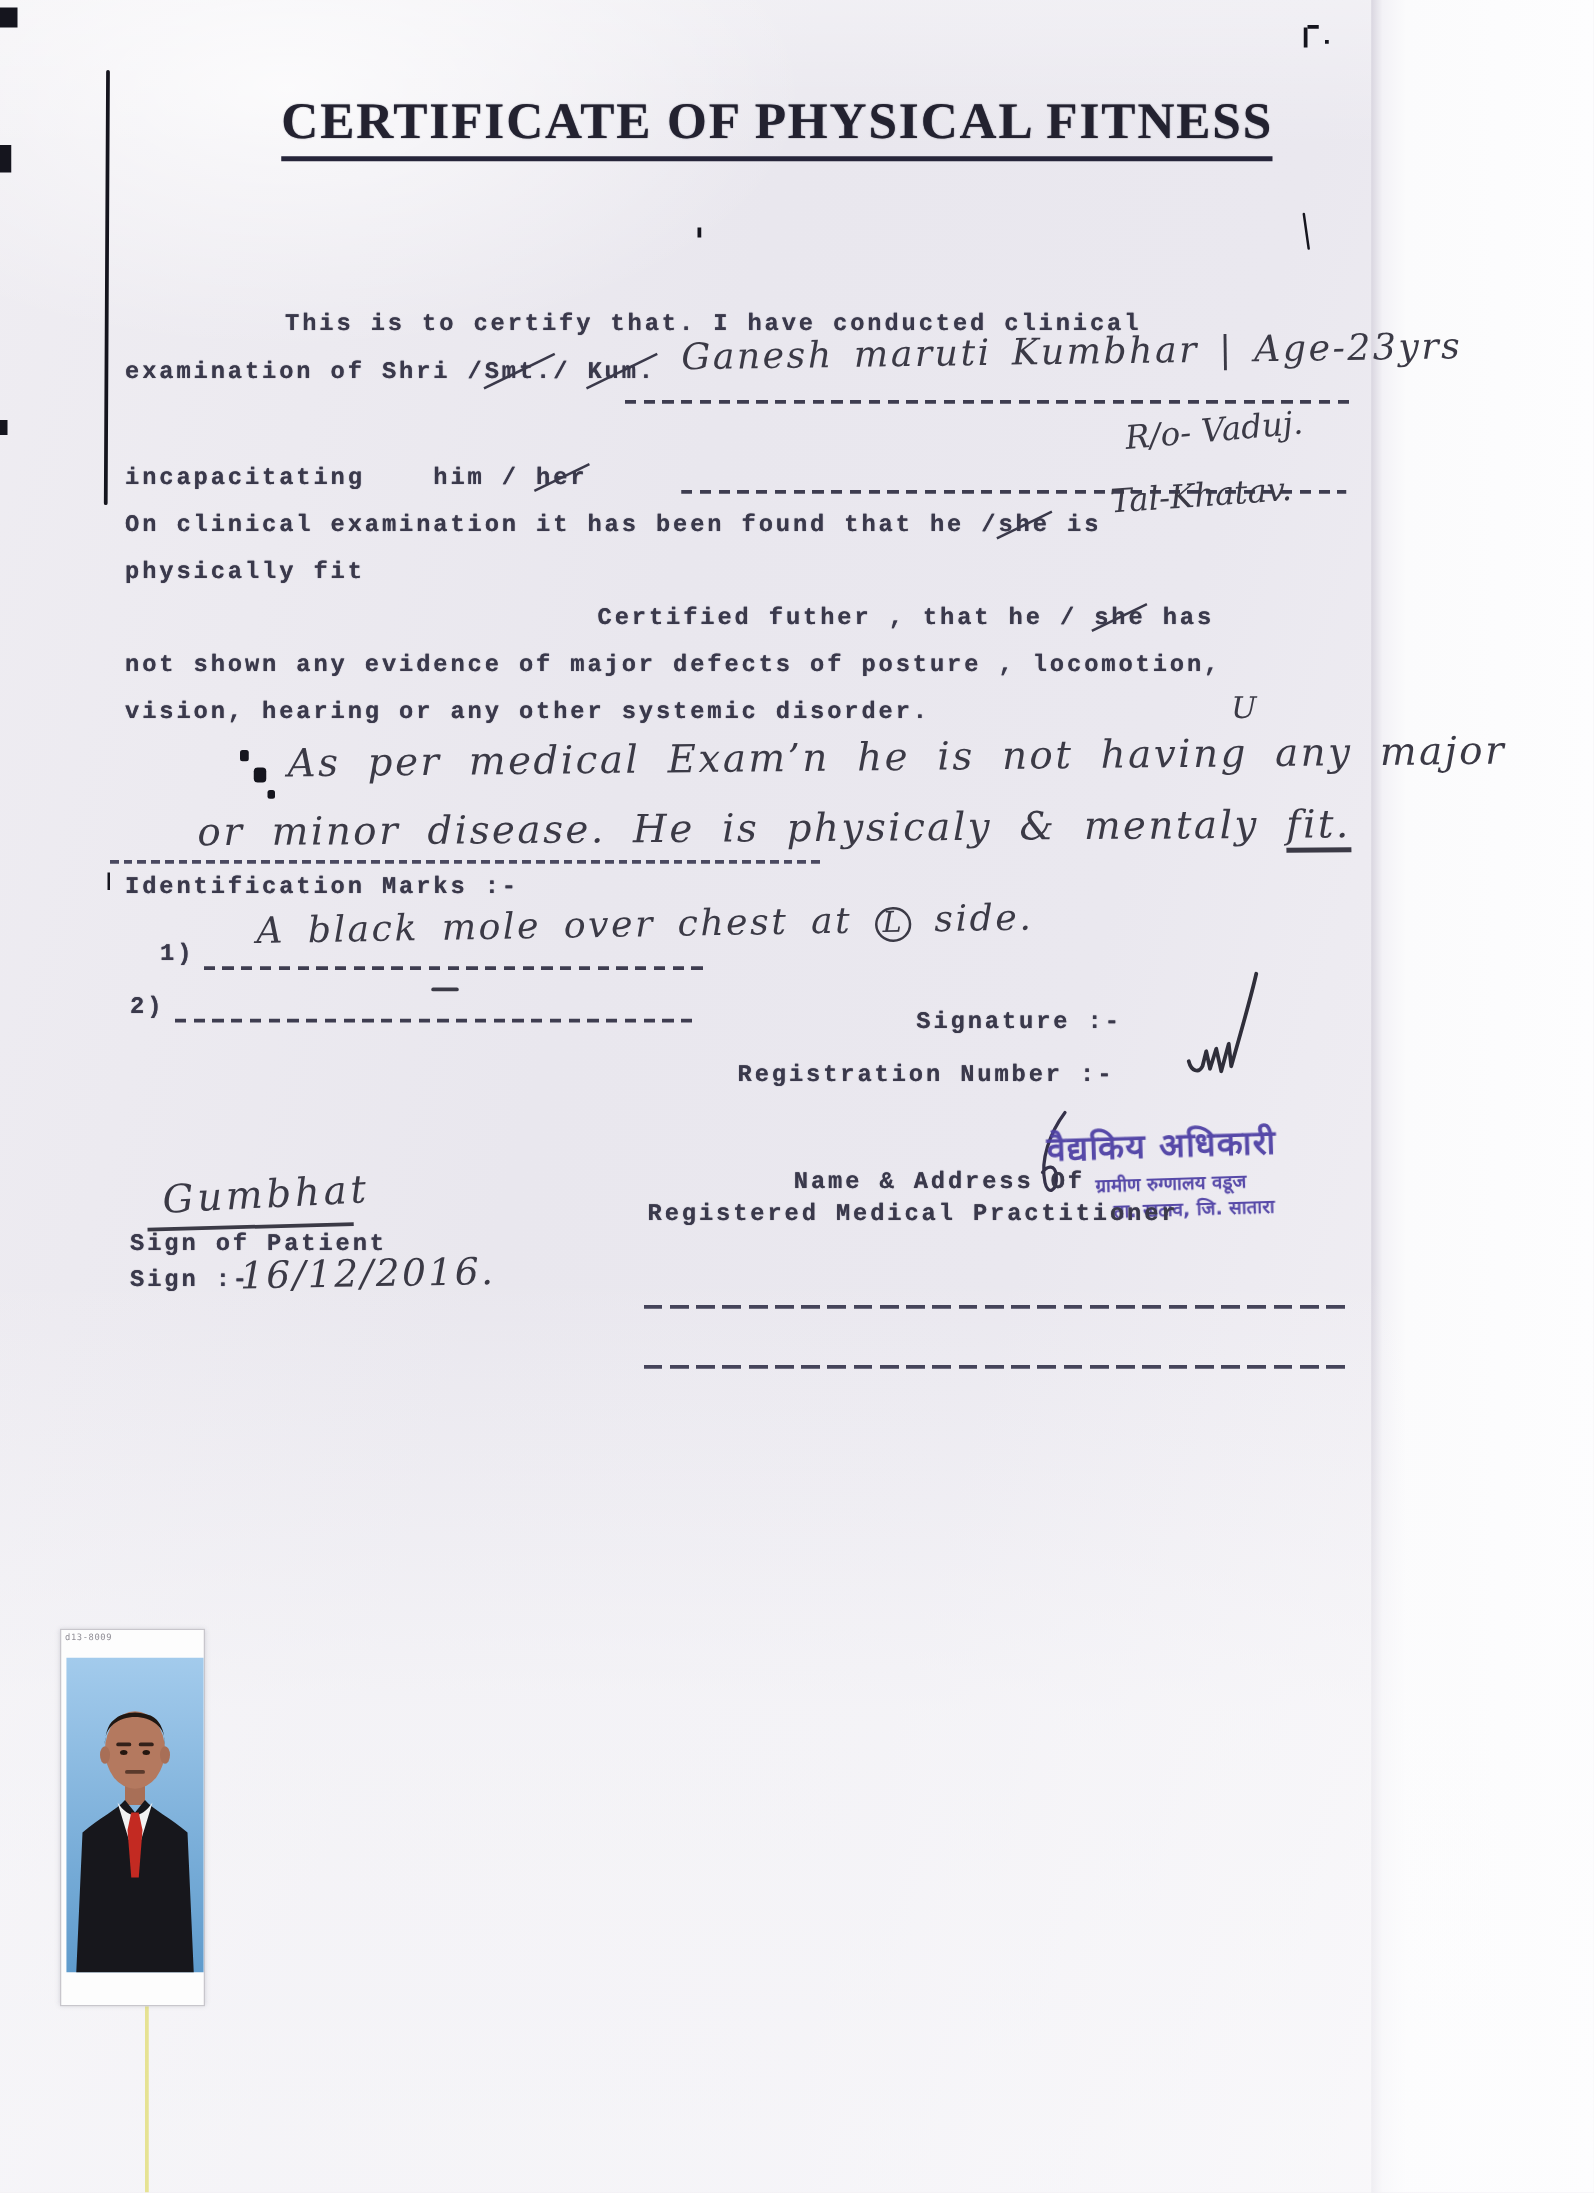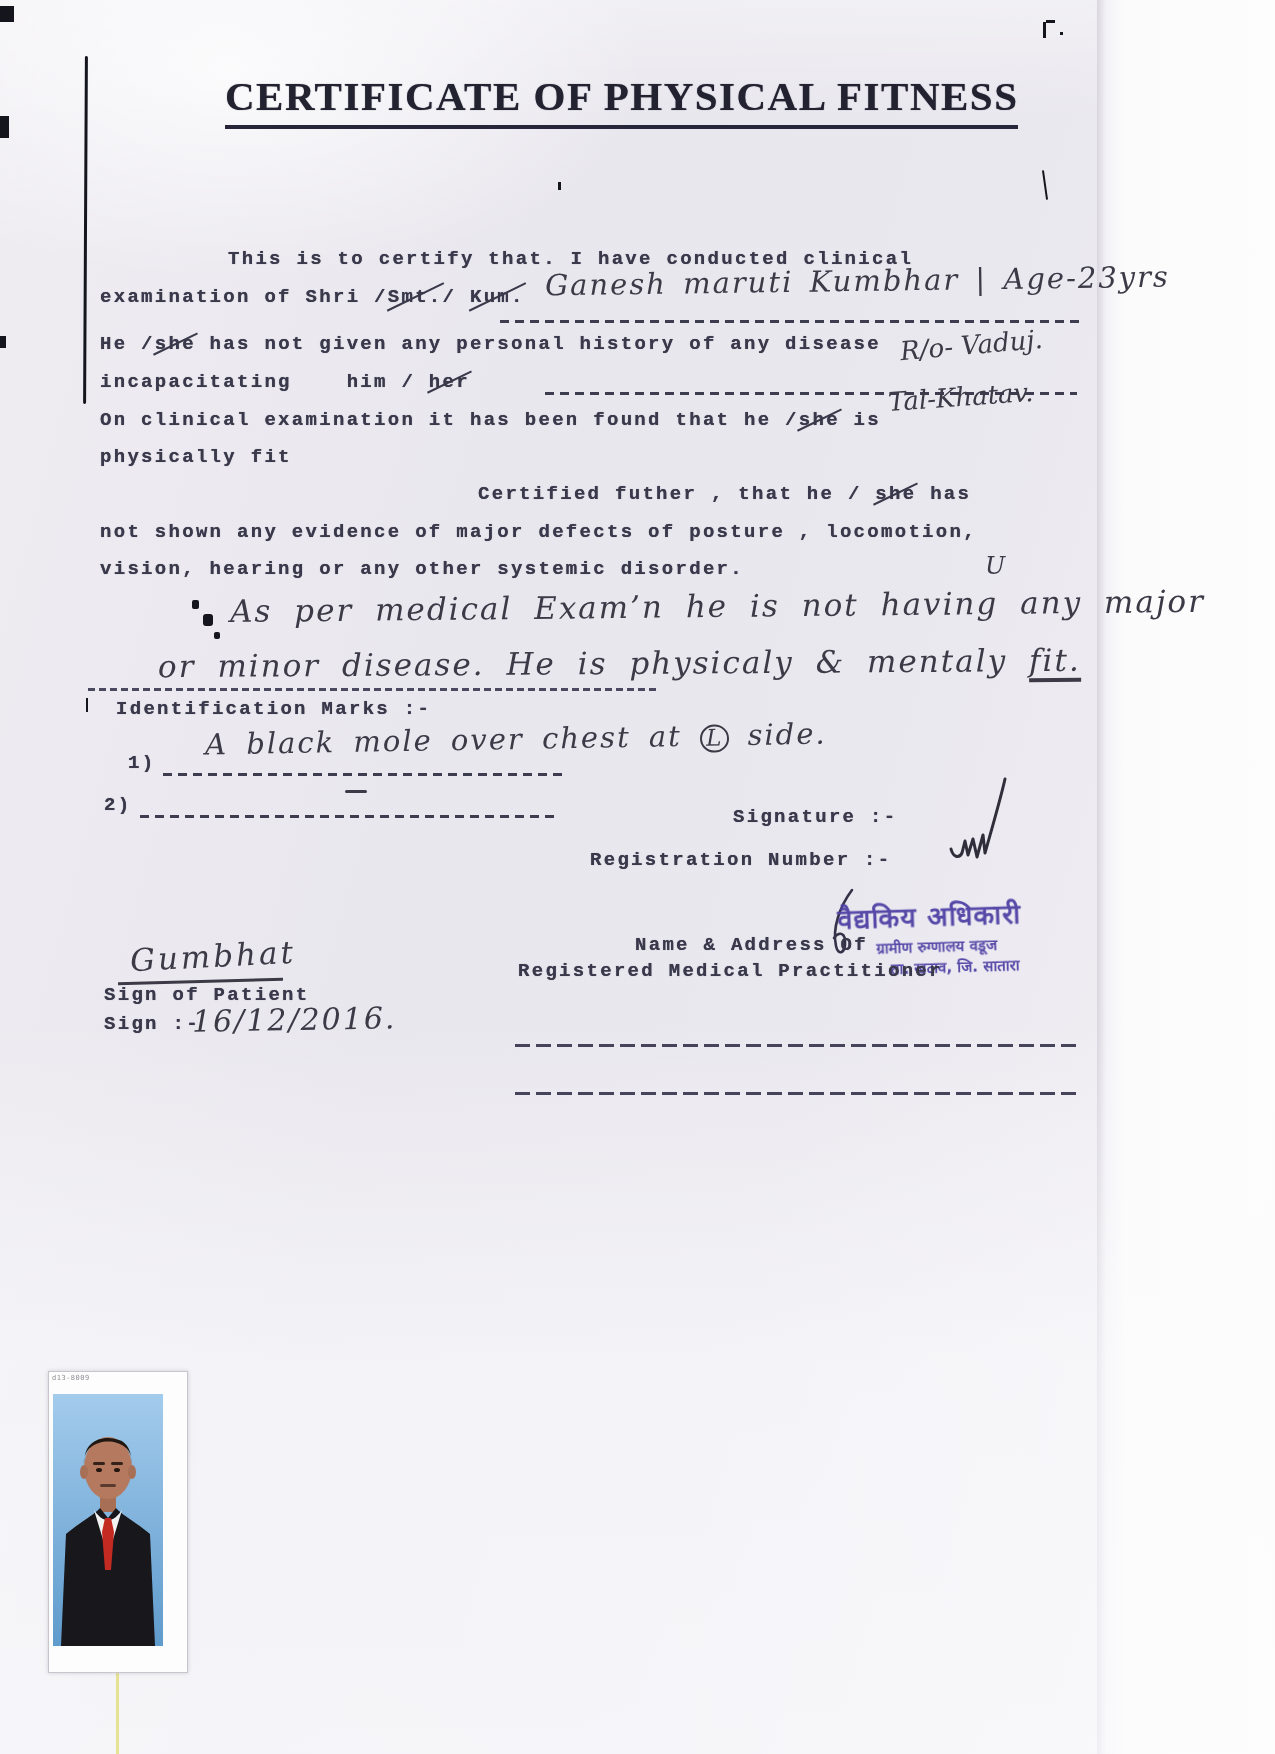--- a/index.html
+++ b/index.html
@@ -40,21 +40,21 @@
 
   .stamp{position:absolute;left:838px;top:896px;width:250px;transform:rotate(-1.8deg);
         color:#4f41a5;filter:blur(.3px);opacity:.95;}
   .stamp .s1{font-size:27px;font-weight:800;letter-spacing:1px;white-space:nowrap;
         font-family:"DejaVu Sans",sans-serif;}
   .stamp .s2{font-size:15px;font-weight:700;margin:2px 0 0 38px;white-space:nowrap;
         font-family:"DejaVu Sans",sans-serif;}
   .stamp .s3{font-size:15px;font-weight:700;margin:1px 0 0 52px;white-space:nowrap;
         font-family:"DejaVu Sans",sans-serif;}
 
-  .photo-frame{position:absolute;left:48px;top:1371px;width:140px;height:302px;
+  .photo-frame{position:absolute;left:48px;top:1303px;width:116px;height:302px;
         background:#fdfdfd;border:1px solid #c8c6cc;box-sizing:border-box;box-shadow:0 0 4px rgba(120,120,140,.3);}
   .photo-code{position:absolute;left:3px;top:2px;font-size:7px;color:#8f8d95;
         font-family:"DejaVu Sans Mono",monospace;letter-spacing:.5px;}
   .photo-img{position:absolute;left:4px;top:22px;width:110px;height:252px;}
 
   .artifact{position:absolute;background:#15151e;}
   svg.sig{position:absolute;overflow:visible;}
 </style>
 </head>
 <body>
@@ -82,21 +82,20 @@
 
   <div class="title">CERTIFICATE OF PHYSICAL FITNESS</div>
 
   <div class="type" style="left:100px;top:286px;"><span>examination of Shri /</span><span class="struck">Smt.</span><span>/ </span><span class="struck">Kum.</span></div>
 
   <div class="type" style="left:228px;top:248px;">This is to certify that. I have conducted clinical</div>
 
   <div class="hand" style="left:545px;top:264px;font-size:29px;letter-spacing:2px;word-spacing:5px;transform:rotate(-.8deg);">Ganesh maruti Kumbhar | Age-23yrs</div>
   <div class="dash-line" style="left:500px;top:320px;width:580px;"></div>
 
-  <div class="type" style="left:100px;top:333px;"><span>He /</span><span class="struck">she</span><span> has not given any personal history of any disease</span></div>
 
   <div class="hand" style="left:900px;top:330px;font-size:26px;transform:rotate(-5deg);">R/o- Vaduj.</div>
 
   <div class="type" style="left:100px;top:371px;"><span>incapacitating&nbsp;&nbsp;&nbsp;&nbsp;him / </span><span class="struck">her</span></div>
   <div class="dash-line" style="left:545px;top:392px;width:532px;"></div>
 
   <div class="hand" style="left:888px;top:382px;font-size:26px;transform:rotate(-4deg);">Tal-Khatav.</div>
 
   <div class="type" style="left:100px;top:409px;"><span>On clinical examination it has been found that he /</span><span class="struck">she</span><span> is</span></div>
 
@@ -106,21 +105,21 @@
 
   <div class="type" style="left:478px;top:483px;"><span>Certified futher , that he / </span><span class="struck">she</span><span> has</span></div>
   <div class="type" style="left:100px;top:558px;">vision, hearing or any other systemic disorder.</div>
 
   <div class="hand" style="left:985px;top:552px;font-size:24px;">U</div>
 
   <div class="hand" style="left:230px;top:588px;font-size:31px;letter-spacing:2px;word-spacing:10px;transform:rotate(-.6deg);">As per medical Exam’n he is not having any major</div>
   <div class="hand" style="left:158px;top:645px;font-size:31px;letter-spacing:2px;word-spacing:10px;transform:rotate(-.4deg);"><span>or minor disease. He is physicaly &amp; mentaly </span><span style="border-bottom:4px solid #3b3a46;padding-bottom:0;font-style:italic;">fit.</span></div>
 
   <div class="fine-dash" style="left:88px;top:688px;width:572px;"></div>
-  <div class="type" style="left:100px;top:698px;margin-left:16px;">Identification Marks :-</div>
+  <div class="type" style="left:100px;top:698px;">Identification Marks :-</div>
 
   <div class="hand" style="left:205px;top:722px;font-size:29px;letter-spacing:2px;word-spacing:7px;transform:rotate(-1deg);"><span>A black mole over chest at </span><span class="circled" style="font-size:23px;">L</span><span> side.</span></div>
 
   <div class="type" style="left:128px;top:752px;">1)</div>
   <div class="dash-line" style="left:163px;top:773px;width:400px;"></div>
 
   <div class="artifact" style="left:345px;top:790px;width:22px;height:3px;border-radius:2px;background:#3b3a46;"></div>
   <div class="type" style="left:104px;top:794px;">2)</div>
   <div class="dash-line" style="left:140px;top:815px;width:418px;"></div>
 

